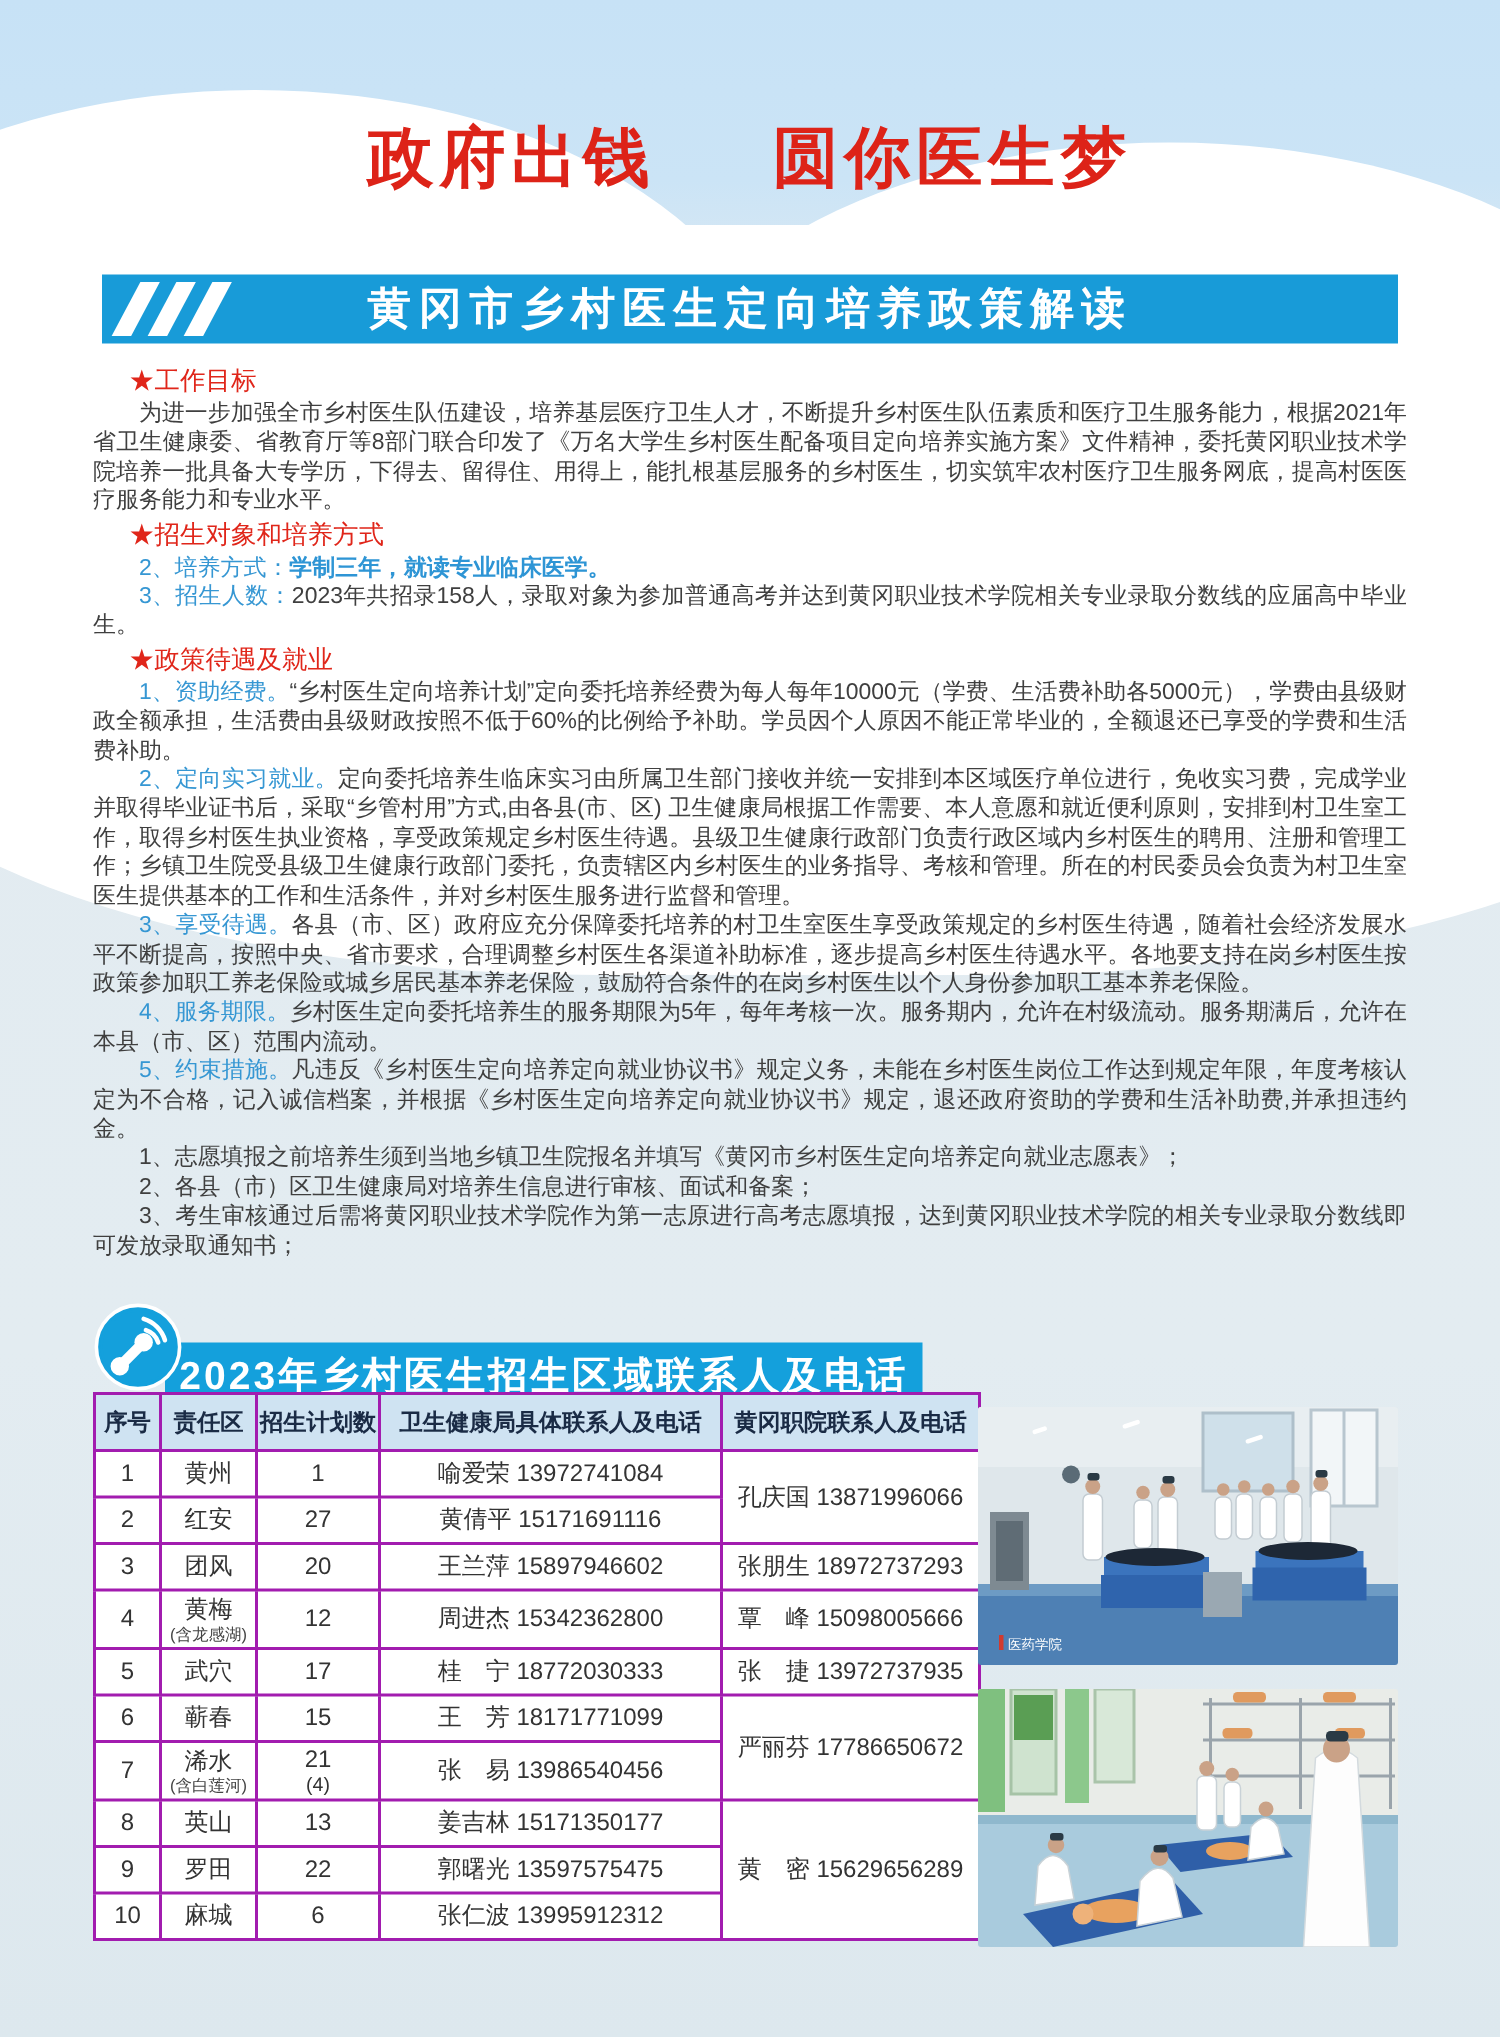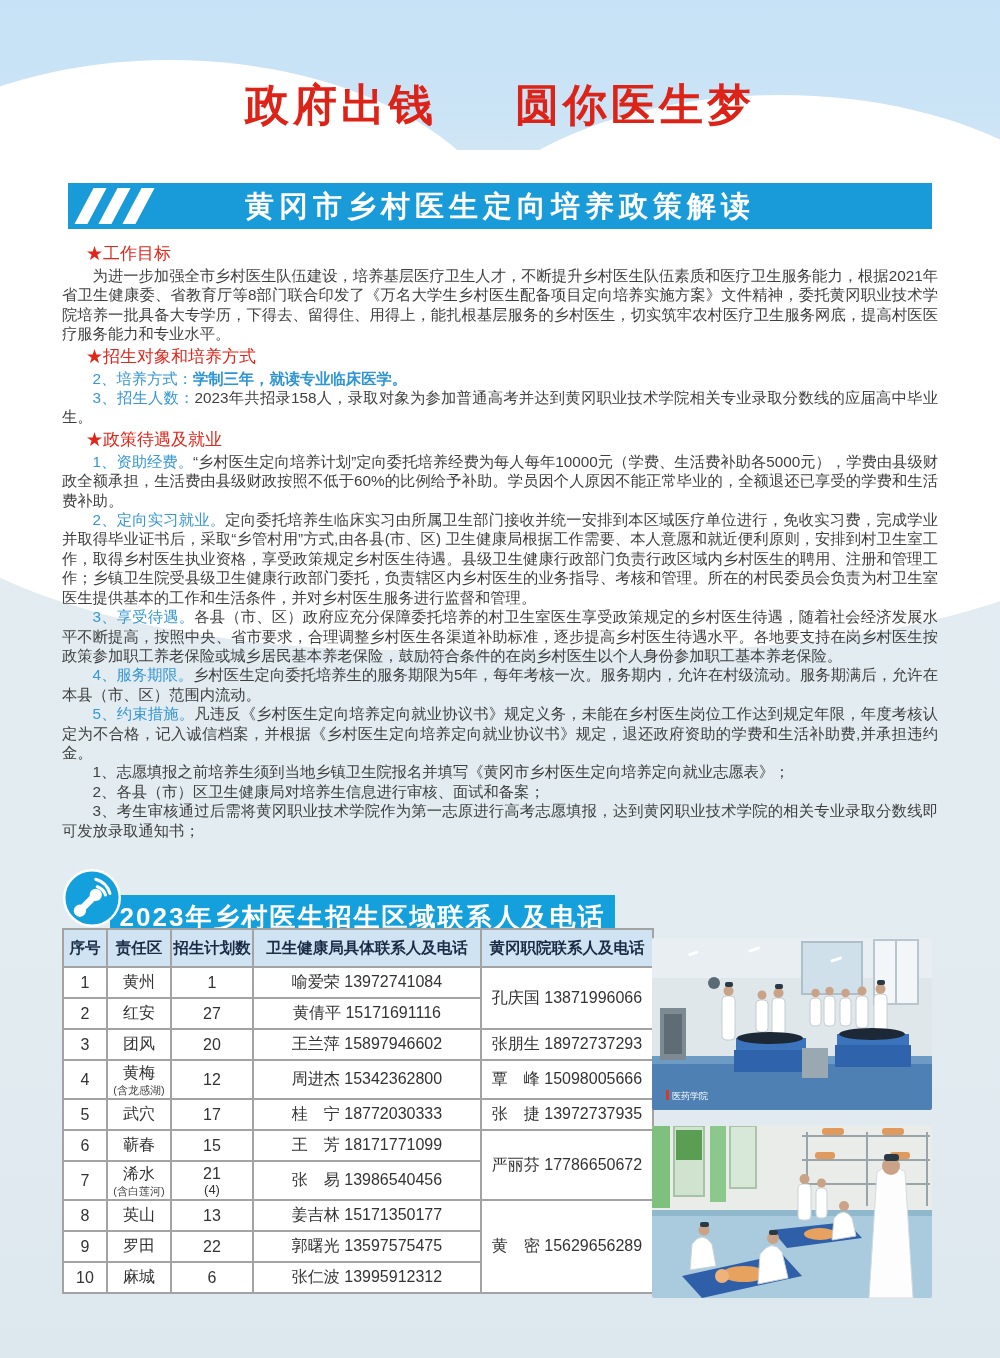--- a/index.html
+++ b/index.html
@@ -50,21 +50,21 @@
     text-align:center; line-height:44px; white-space:nowrap;margin-top:19px;
   }
   .phone-badge { position:absolute; left:0; top:2px; width:60px; height:60px; }
 
   
   .contact-table {
     position:absolute; top:928px; left:62px; width:590px;
     border-collapse:collapse; table-layout:fixed; background:#fff;
   }
   .contact-table th, .contact-table td {
-    border:2px solid #a3a3a3; text-align:center; vertical-align:middle;
+    border:2px solid #a21caf; text-align:center; vertical-align:middle;
     font-size:16px; color:#333; padding:2px 1px;
   }
   .contact-table th { background:#cfe3f2; color:#1a2b45; font-weight:bold; height:38px; font-size:15.5px; }
   .contact-table td { height:31px; background:#fff; }
   .cell-note { font-size:11px; line-height:12px; color:#444; }
   .plan-note { font-size:13px; line-height:13px; }
 
   
   .photos { position:absolute; left:652px; top:938px; width:280px; }
   .photo { width:280px; display:block; border-radius:2px; }

